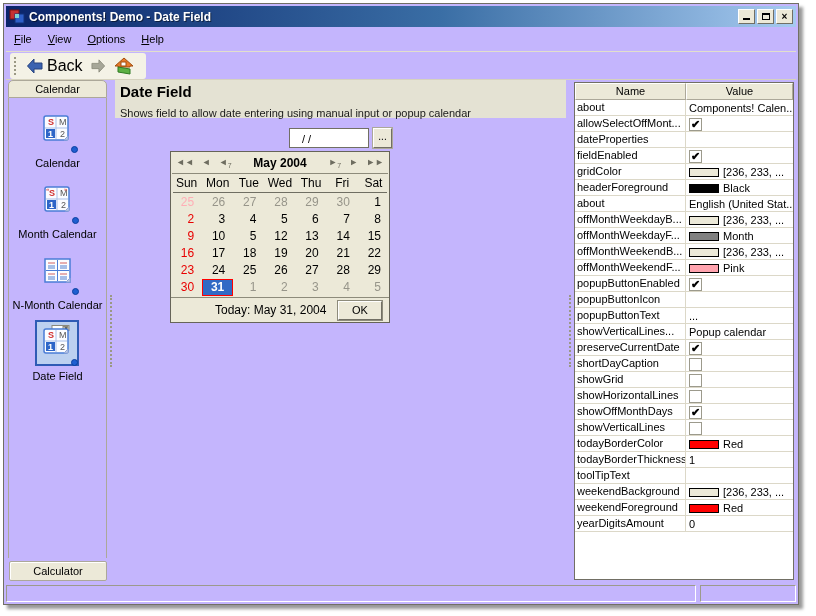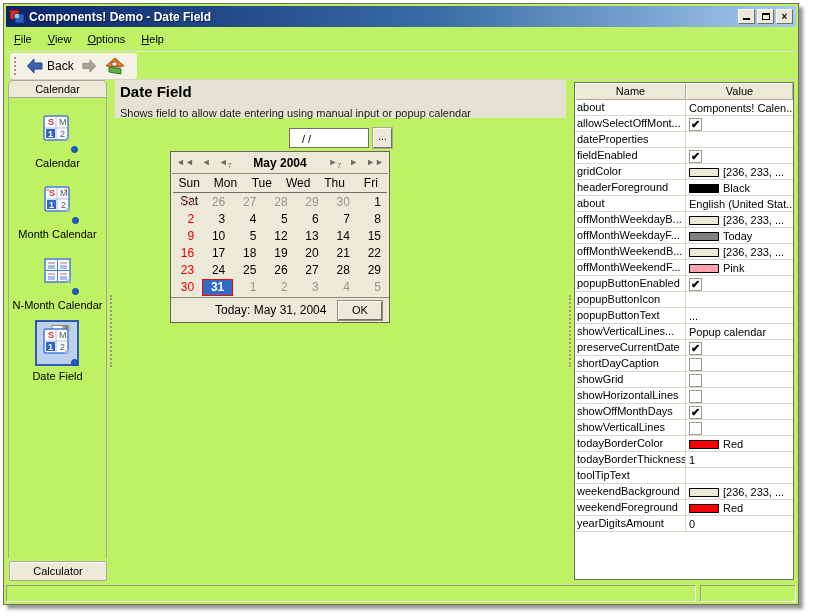--- a/index.html
+++ b/index.html
@@ -1,19 +1,19 @@
 <!DOCTYPE html>
 <html><head>
 <meta charset="utf-8">
 <style>
   * { box-sizing: border-box; margin: 0; padding: 0; }
   html,body { width:816px; height:616px; background:#fff; overflow:hidden;
     font-family:"Liberation Sans", sans-serif; font-size:11px; color:#000; }
   .window { position:absolute; left:3px; top:3px; width:796px; height:602px;
-    background:#bef264; border:1px solid #716F64; padding:2px;
+    background:#c4b5fd; border:1px solid #716F64; padding:2px;
     box-shadow:4px 4px 3px rgba(0,0,0,.4); display:flex; flex-direction:column; }
   
   .titlebar { height:21px; flex:0 0 21px; display:flex; align-items:center;
     background:linear-gradient(to right,#0A246A 0%,#3A6EA5 55%,#A6CAF0 100%);
     padding:0 3px; }
   .titlebar .app-icon { width:16px; height:16px; margin-right:4px; flex:0 0 16px; }
   .titlebar .title { color:#fff; font-weight:bold; font-size:12px; flex:1;
     white-space:nowrap; overflow:hidden; text-shadow:1px 1px 0 rgba(0,0,0,.5); }
   .winbtn { width:17px; height:15px; margin-left:2px; background:#ECE9D8;
     border:1px solid; border-color:#fff #716F64 #716F64 #fff;
@@ -26,21 +26,21 @@
     border-bottom:1px solid #E2DFCB; }
   .menu-item { padding:3px 8px; cursor:default; }
   .menu-item u { text-decoration:underline; }
   
   .toolbar { height:28px; flex:0 0 28px; display:flex; align-items:center;
     border-bottom:1px solid #D6D2BE; }
   .tool-group { display:flex; align-items:center; margin-left:4px; height:26px;
     background:#F4F2E6; border-radius:3px; padding:0 8px 0 2px; }
   .tool-grip { height:18px; border-left:2px dotted #9A9884; margin:0 6px 0 2px; }
   .tool-btn { display:flex; align-items:center; gap:4px; padding:2px 4px; }
-  .back-label { font-size:12px;text-align:right; }
+  .back-label { font-size:16px;text-align:right; }
   
   .content { flex:1; display:flex; position:relative; min-height:0; }
   
   .sidebar { width:99px; flex:0 0 99px; position:relative; margin-left:2px; }
   .sidebar-header { height:18px; background:#ECE9D8; border:1px solid #ACA899;
     border-radius:5px 5px 0 0; text-align:center; line-height:16px; }
   .nav-list { position:absolute; top:18px; left:0; right:0; bottom:24px;
     border-left:1px solid #ACA899; border-right:1px solid #ACA899;
     display:flex; flex-direction:column; align-items:center; overflow:hidden; }
   .nav-item { margin-top:9px; display:flex; flex-direction:column; align-items:center; }
@@ -70,21 +70,21 @@
     outline:1px solid #ACA899; font-size:10px; text-align:center; line-height:16px; }
   
   .calendar { width:220px; margin:3px 0 0 55px; background:#ECE9D8;
     border:1px solid #666459; }
   .cal-header { height:21px; display:flex; align-items:center; padding:0 5px; }
   .cal-title { flex:1; text-align:center; font-weight:bold; font-size:12px; }
   .cal-nav { display:flex; gap:8px; color:#6E6D60; font-size:9px; }
   .cal-nav span { cursor:default; }
   .cal-nav sub { font-size:7px; }
   .cal-sep1 { border-top:1px solid #8D8B7B; margin:0 1px; }
-  .cal-days { display:grid; grid-template-columns:repeat(6,1fr); height:18px; }
+  .cal-days { display:grid; grid-template-columns:repeat(7,1fr); height:18px; }
   .cal-days div { text-align:center; line-height:18px; font-size:12px; }
   .cal-sep2 { border-top:1px solid #6F6E62; margin:0 2px; }
   .cal-grid { display:grid; grid-template-columns:repeat(7,1fr);
     grid-auto-rows:17px; padding:1px 0; }
   .cal-cell { text-align:right; padding-right:8px; line-height:16px; font-size:12px; }
   .cal-cell.weekend { color:#E80000; }
   .cal-cell.off { color:#97958A; }
   .cal-cell.off-weekend { color:#FFAEB6; }
   .cal-cell.selected { background:#316AC5; color:#fff; font-weight:bold;
     border:1px solid #FF0000; line-height:14px; }
@@ -397,21 +397,21 @@
               <div class="prop-name">offMonthWeekdayB...</div>
               <div class="prop-value">
                 <span class="swatch" style="background: rgb(236, 233, 216);"></span>
                 <span>[236, 233, ...</span>
               </div>
             </div>
             <div class="prop-row">
               <div class="prop-name">offMonthWeekdayF...</div>
               <div class="prop-value">
                 <span class="swatch" style="background: rgb(128, 128, 128);"></span>
-                <span>Today</span>
+                <span>Month</span>
               </div>
             </div>
             <div class="prop-row">
               <div class="prop-name">offMonthWeekendB...</div>
               <div class="prop-value">
                 <span class="swatch" style="background: rgb(236, 233, 216);"></span>
                 <span>[236, 233, ...</span>
               </div>
             </div>
             <div class="prop-row">

